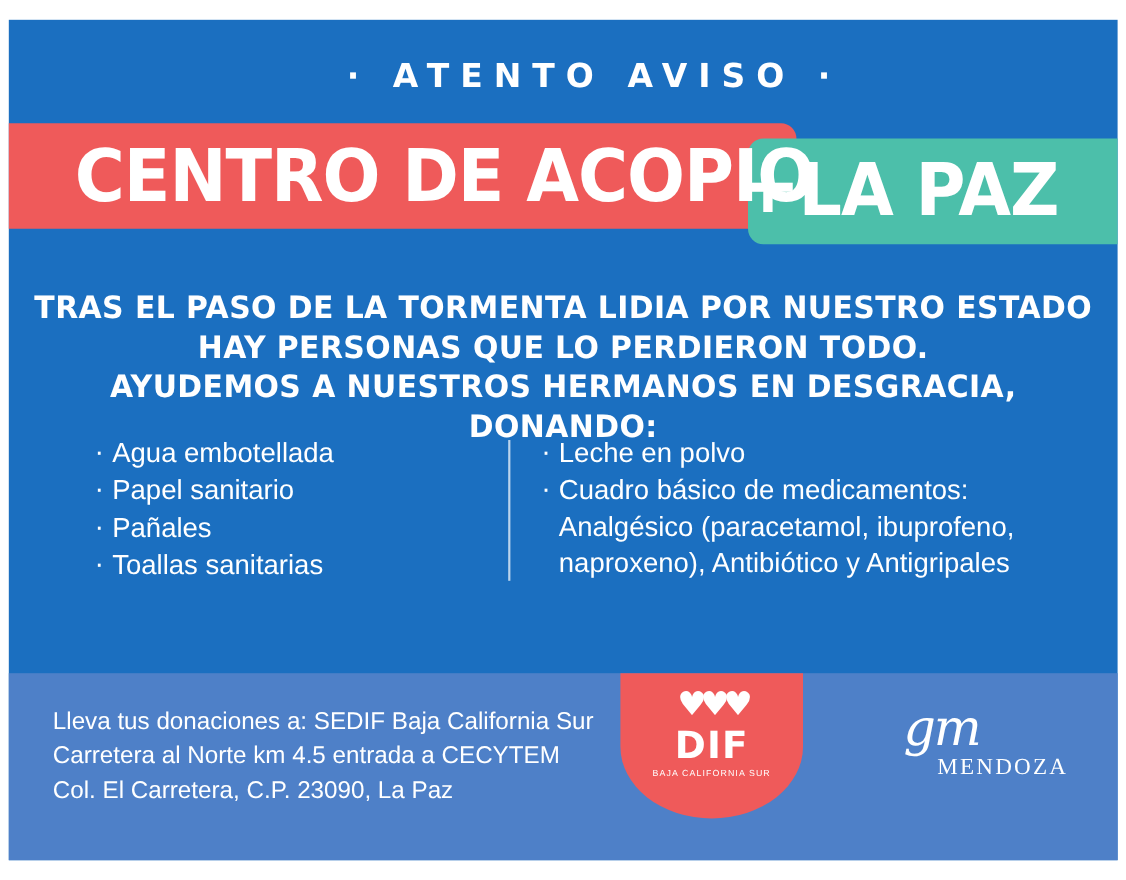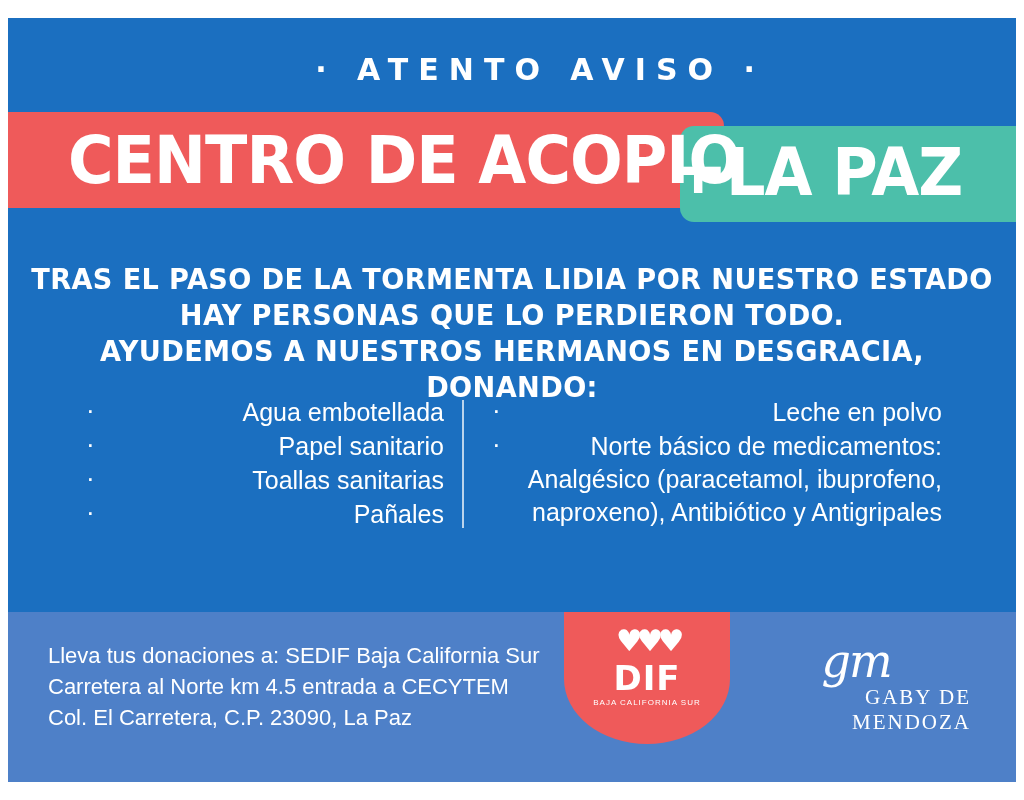--- a/index.html
+++ b/index.html
@@ -159,21 +159,20 @@
     width: 856px;
     display: flex;
     flex-direction: row;
     align-items: flex-start;
   }
   .col {
     color: #ffffff;
     font-family: "Liberation Sans", sans-serif;
     font-size: 25px;
     line-height: 33px;
-    text-align: right;
   }
   .col-left { width: 358px; padding-right: 18px; }
   .col-right { width: 450px; padding-left: 28px; }
   .divider {
     width: 2px;
     align-self: stretch;
     background: rgba(255,255,255,0.7);
     margin-top: 4px;
     margin-bottom: 4px;
   }
@@ -303,53 +302,52 @@
 
   <div class="lists">
     <div class="col col-left">
       <div class="li">
         <span>Agua embotellada</span>
       </div>
       <div class="li">
         <span>Papel sanitario</span>
       </div>
       <div class="li">
+        <span>Pañales</span>
+      </div>
+      <div class="li">
         <span>Toallas sanitarias</span>
       </div>
-      <div class="li">
-        <span>Pañales</span>
-      </div>
     </div>
 
     <div class="divider"></div>
 
     <div class="col col-right">
       <div class="li">
         <span>Leche en polvo</span>
       </div>
       <div class="li">
-        <span>Norte básico de medicamentos:</span>
+        <span>Cuadro básico de medicamentos:</span>
         <span class="cont">Analgésico (paracetamol, ibuprofeno, naproxeno), Antibiótico y Antigripales</span>
       </div>
     </div>
   </div>
 
   <div class="footer">
     <div class="footer-text">
       <div>Lleva tus donaciones a: SEDIF Baja California Sur</div>
       <div>Carretera al Norte km 4.5 entrada a CECYTEM</div>
       <div>Col. El Carretera, C.P. 23090, La Paz</div>
     </div>
 
     <div class="dif">
       <div class="dif-hearts">♥♥♥</div>
       <div class="dif-title">DIF</div>
       <div class="dif-sub">BAJA CALIFORNIA SUR</div>
     </div>
 
     <div class="gaby">
       <div class="gaby-mono">gm</div>
-      <div class="gaby-name">GABY DE</div>
       <div class="gaby-name">MENDOZA</div>
     </div>
   </div>
 
 </div>
 
 </body></html>

